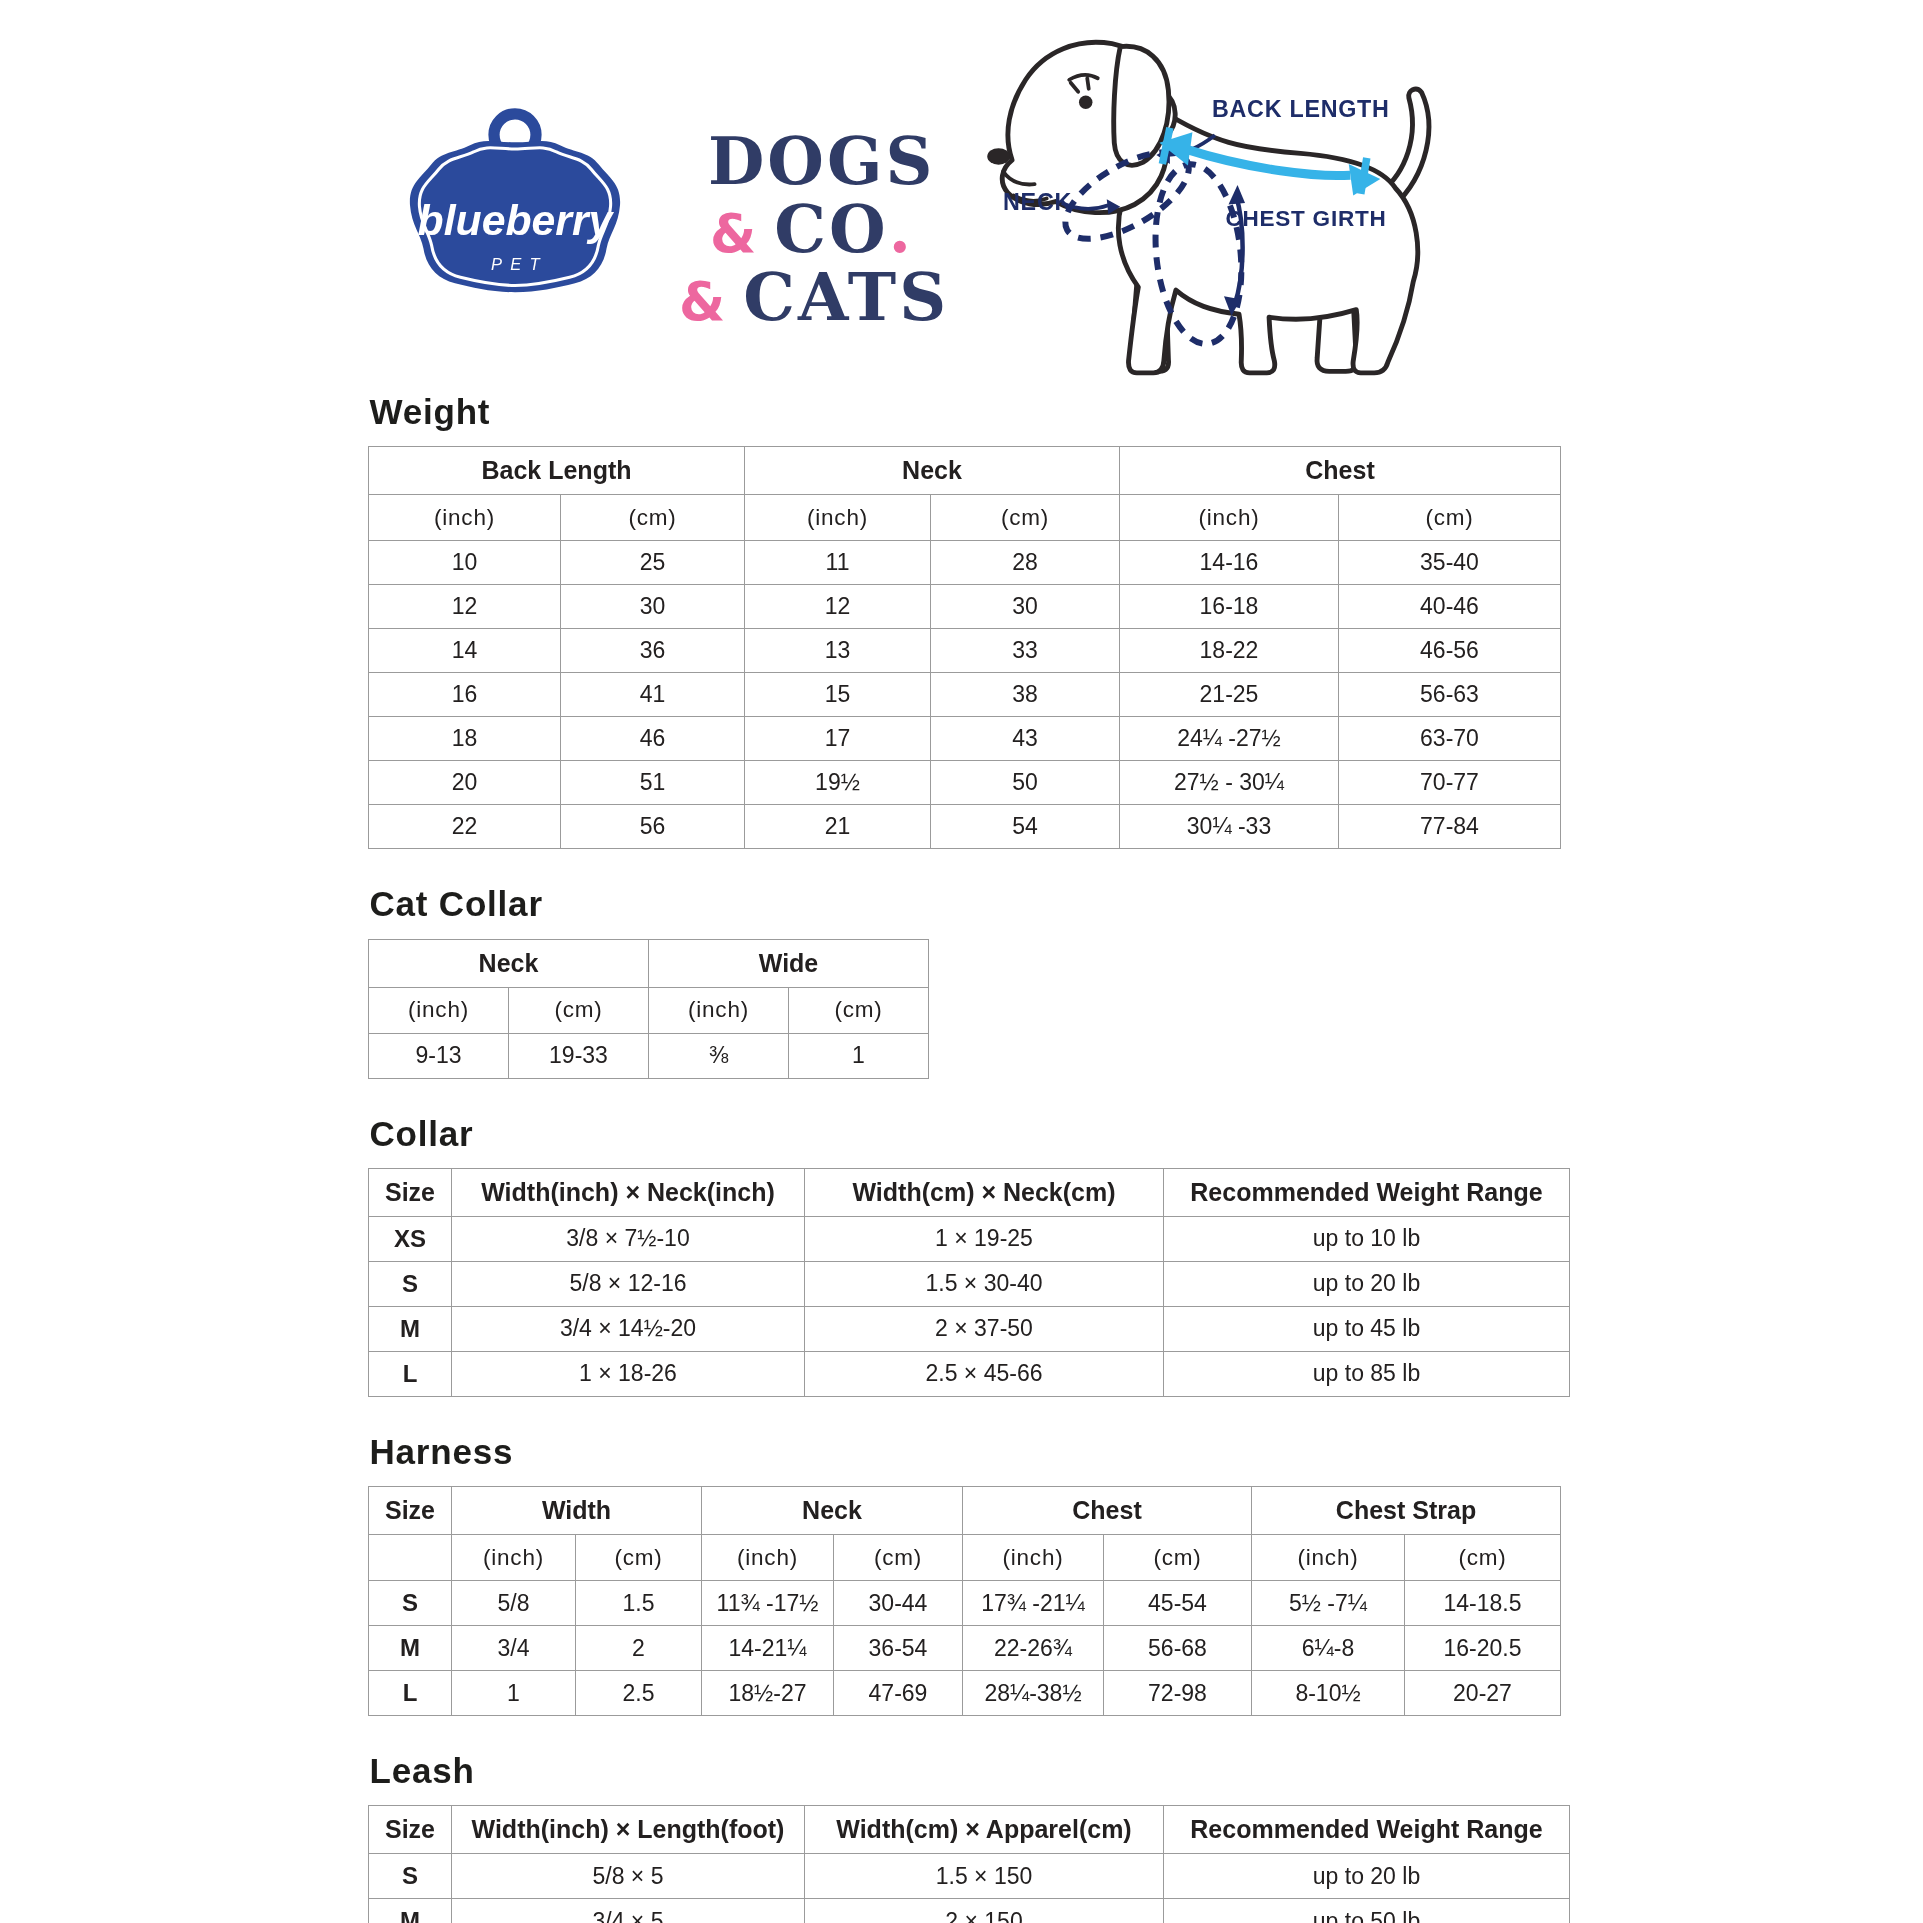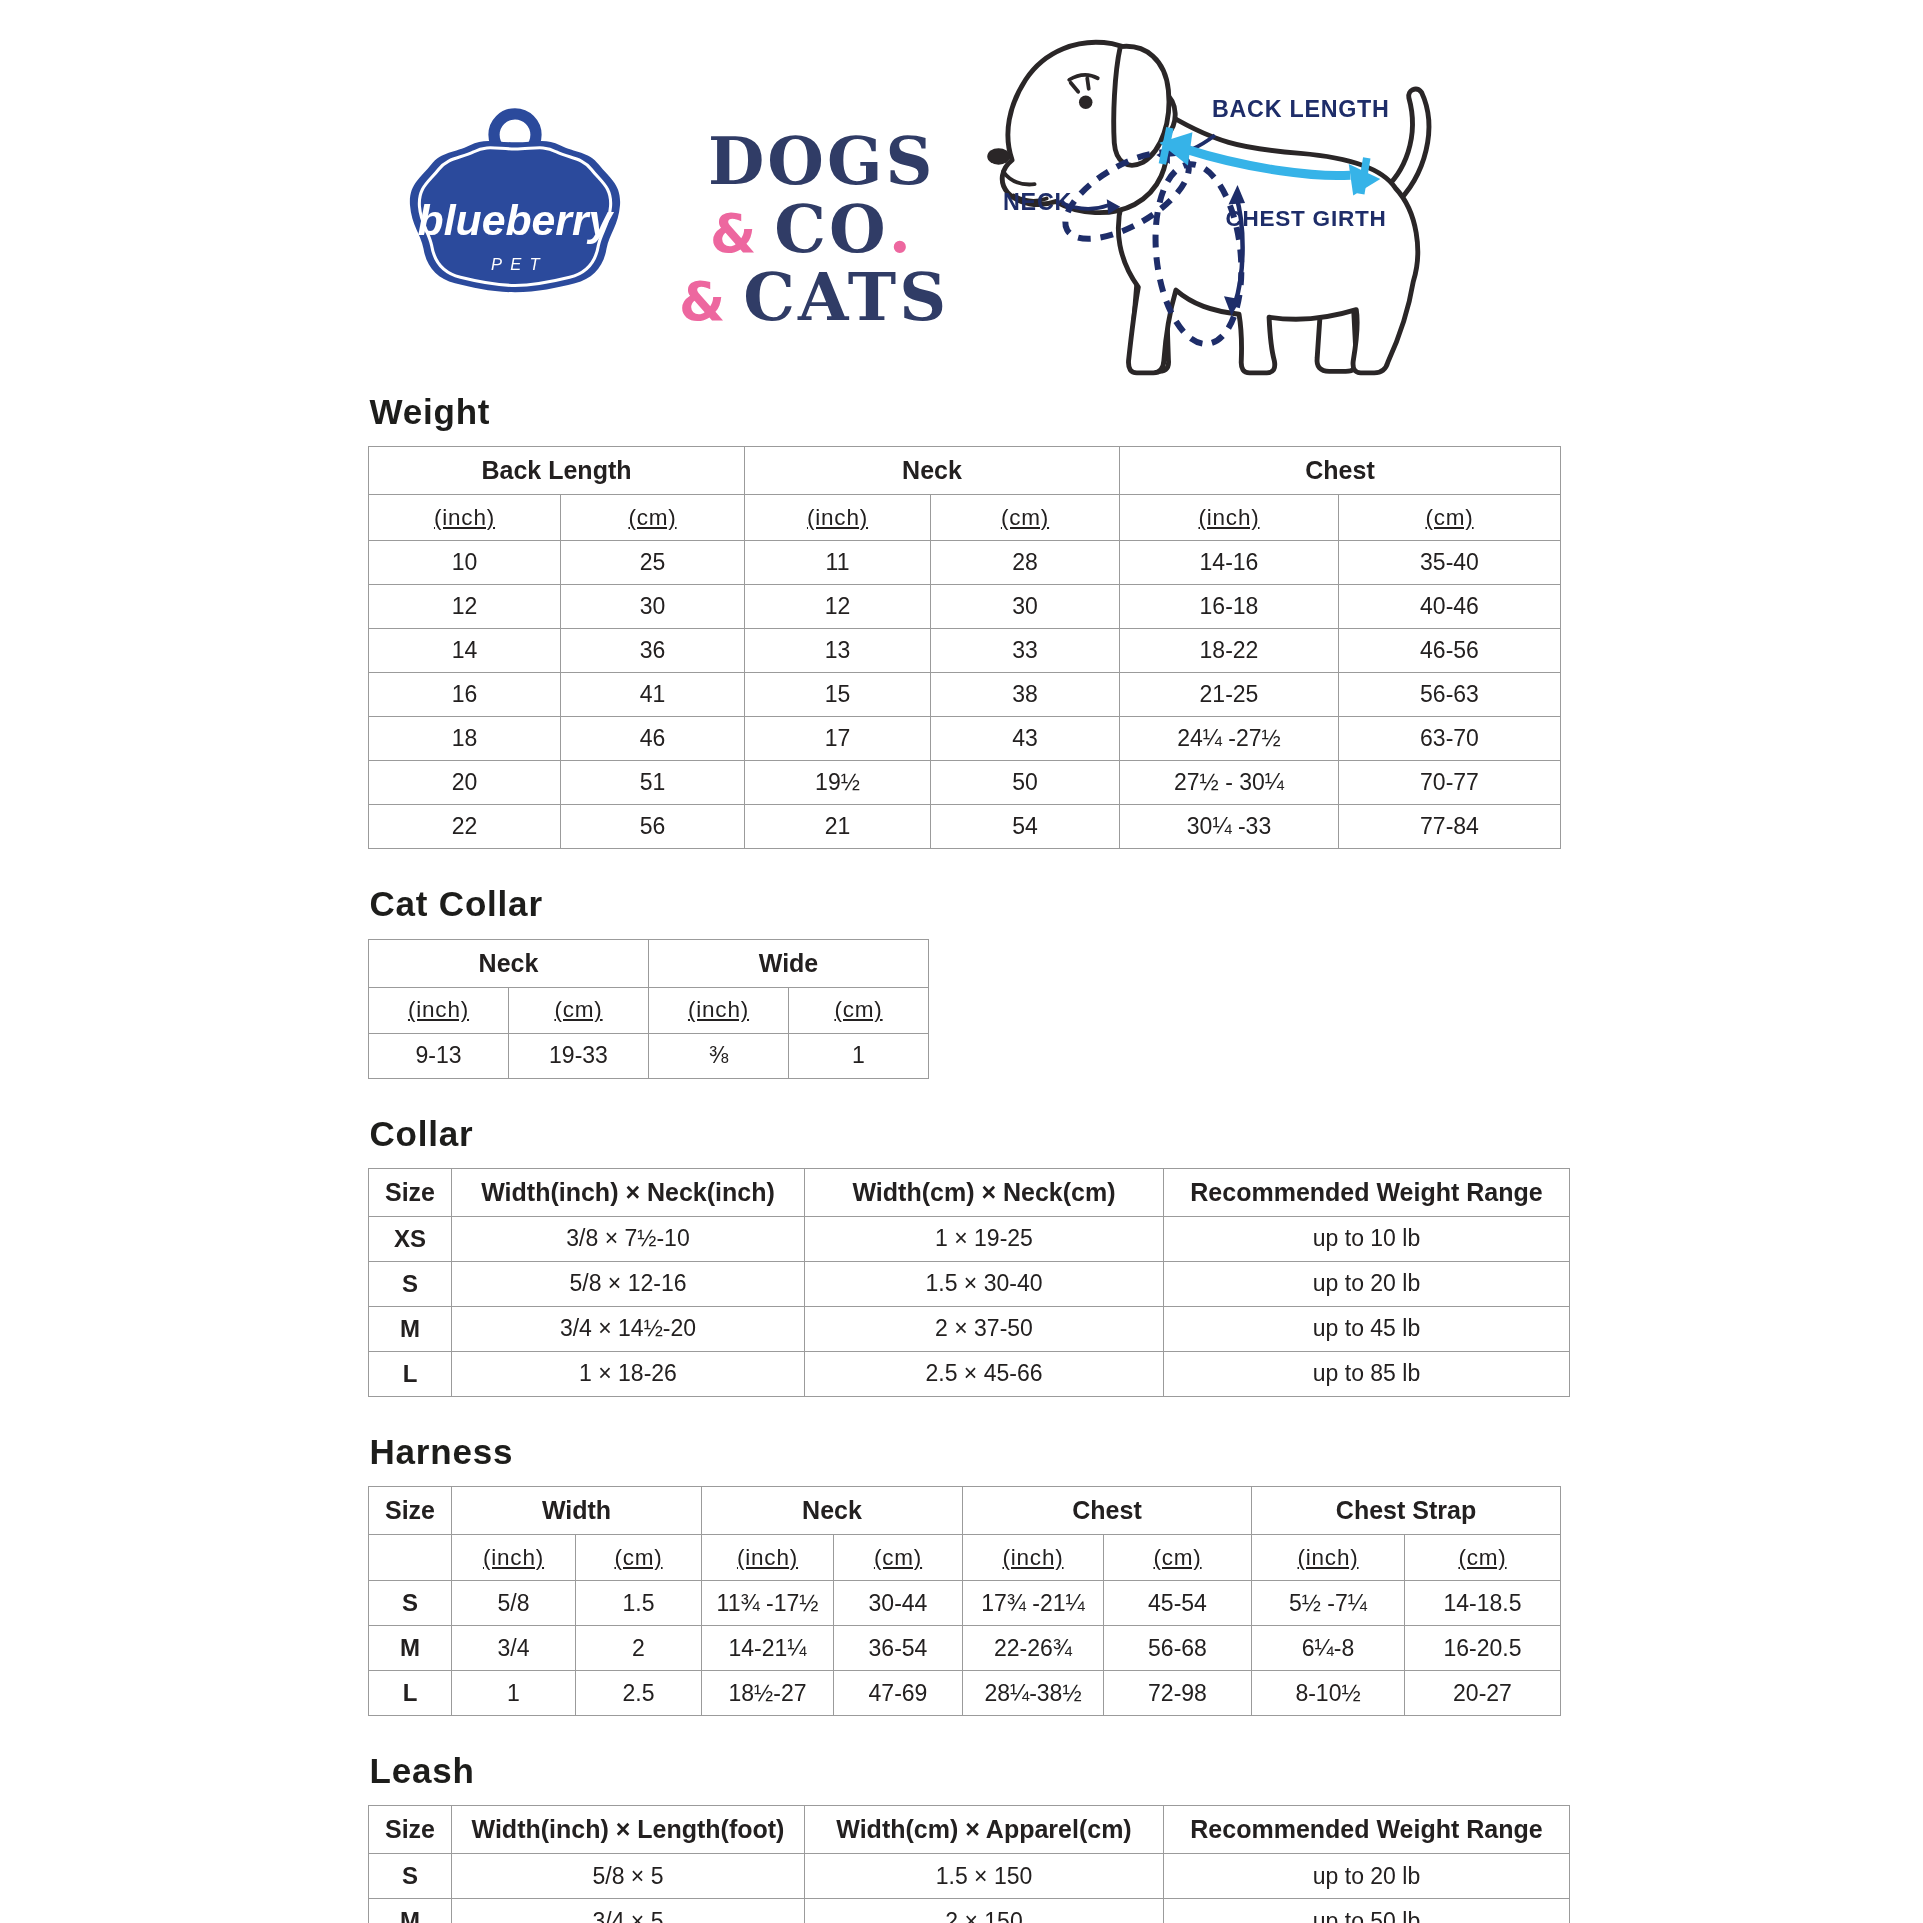--- a/index.html
+++ b/index.html
@@ -23,21 +23,21 @@
 
   
   .content{position:absolute;left:368px;top:392px;width:1210px;}
   h2.section-title{font-size:35px;font-weight:bold;color:#1d1d1b;
                    margin:0 0 14.3px 1.5px;letter-spacing:0.8px;}
   table.t{border-collapse:collapse;table-layout:fixed;margin:0 0 35px 0;background:#fff;}
   .t th,.t td{border:1.5px solid #9b9b9b;text-align:center;vertical-align:middle;
               padding:0;white-space:nowrap;overflow:hidden;}
   .t th{font-size:25px;font-weight:bold;height:47px;color:#232020;}
   .t td{font-size:23px;height:43px;font-weight:normal;}
-  .t tr.units td{font-size:22.5px;height:45px;letter-spacing:0.8px;text-decoration:underline;}
+  .t tr.units td{font-size:22.5px;height:45px;letter-spacing:0.8px;}
   .t-cat td{height:44px;}
   .t-collar td,.t-leash td{height:44px;}
   .t-harness td{height:44px;}
   .t-collar td:first-child,.t-leash td:first-child,.t-harness td:first-child{
       font-weight:bold;font-size:24px;}
 </style>
 </head>
 <body>
 
 <div class="page">

